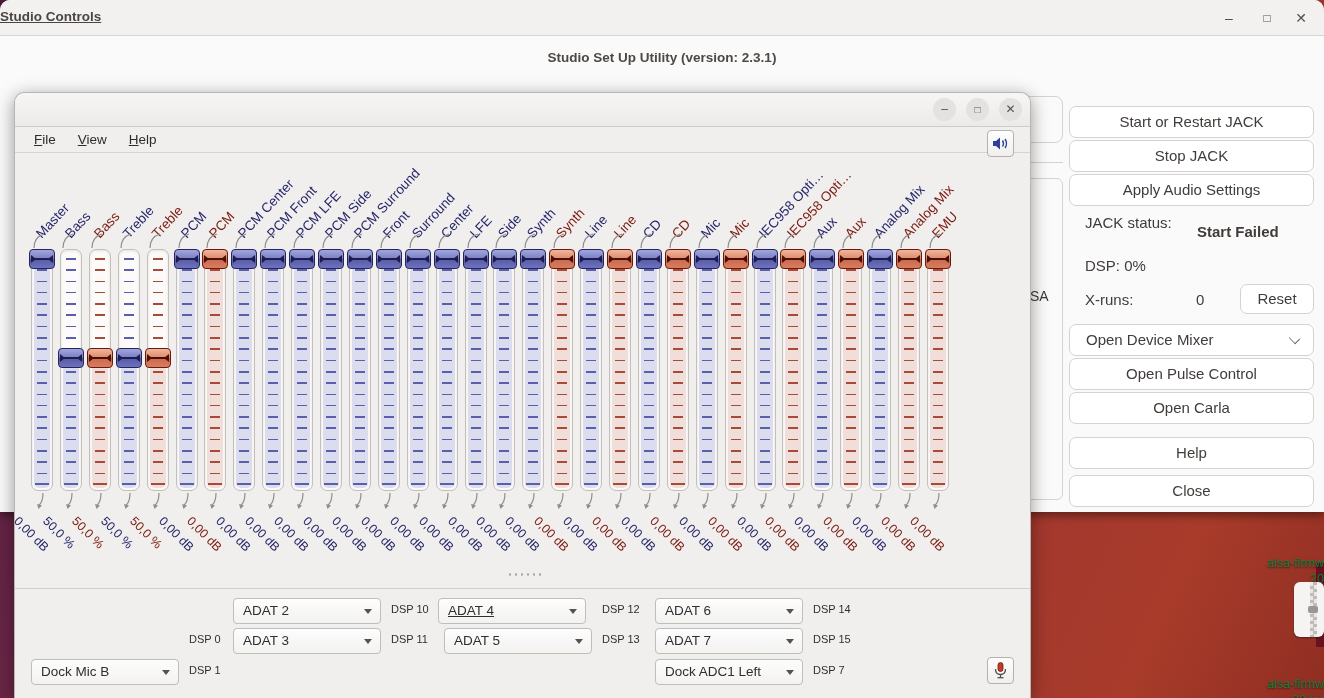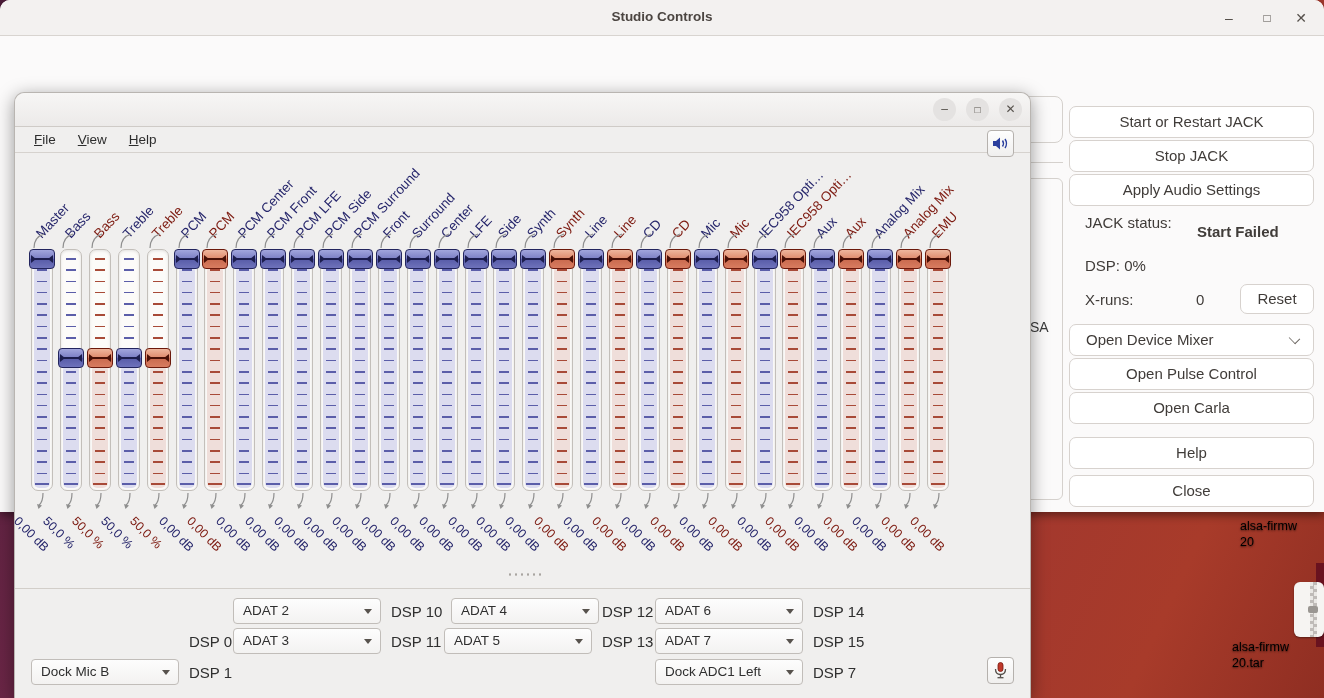--- a/index.html
+++ b/index.html
@@ -1,32 +1,32 @@
 <!DOCTYPE html>
 <html><head>
 <meta charset="utf-8">
 <style>
   * { margin:0; padding:0; box-sizing:border-box; }
   html,body { width:1324px; height:698px; overflow:hidden; font-family:"Liberation Sans", sans-serif; }
   body { position:relative; background:linear-gradient(115deg,#4e1c3a 0%,#6d2747 22%,#8c2c3c 45%,#a03630 70%,#a83b2a 88%,#8f2e22 100%); }
 
   
   .desktop-strip-right { position:absolute; right:0; top:563px; width:8px; height:84px; background:#69121f; }
-  .desktop-icon-label { position:absolute; color:#000000; font-size:12.5px; text-align:left; text-shadow:0 1px 2px rgba(0,0,0,.6); line-height:16px; white-space:pre; }
+  .desktop-icon-label { position:absolute; color:#15803d; font-size:12.5px; text-align:right; text-shadow:0 1px 2px rgba(0,0,0,.6); line-height:16px; white-space:pre;margin-top:37px; }
   .archive-icon { position:absolute; left:1294px; top:582px; width:30px; height:55px; background:#f6f4f2; border-radius:6px; box-shadow:0 1px 2px rgba(0,0,0,.4); }
   .archive-zip { position:absolute; left:16px; top:0; width:7px; height:55px;
      background:repeating-conic-gradient(#b9b5b1 0 25%, #e9e7e4 0 50%) 0 0 / 7px 7px; opacity:.9; }
   .archive-pull { position:absolute; left:14px; top:24px; width:10px; height:7px; background:#9a9692; border-radius:2px; }
 
   
   .studio-win { position:absolute; left:0; top:0; width:1324px; height:512px; background:#fbfafa;
      border-radius:10px 10px 0 0; box-shadow:0 3px 10px rgba(0,0,0,.45); }
   .studio-titlebar { position:absolute; left:0; top:0; right:0; height:36px; background:#f3f1f0;
      border-bottom:1px solid #d8d4d0; border-radius:10px 10px 0 0; }
-  .studio-title { position:absolute; left:0; right:0; top:9px; text-align:center; font-weight:bold; font-size:13.5px; color:#4b4541; }
+  .studio-title { position:absolute; left:0; right:0; top:9px; font-weight:bold; font-size:13.5px; color:#4b4541;text-decoration:underline; }
   .win-ctrl-plain { position:absolute; top:6px; width:26px; height:24px; text-align:center; line-height:24px; font-size:14px; color:#55504b; cursor:default; }
   .studio-heading { position:absolute; left:0; right:0; top:50px; text-align:center; font-weight:bold; font-size:13.5px; color:#4d4843; }
 
   
   .frag { position:absolute; border:1px solid #d5d1cd; background:#fbfafa; }
   .frag-text { position:absolute; font-size:14px; color:#3a3a3a; }
 
   
   .panel-btn { position:absolute; left:1069px; width:245px; height:32px; background:#fff; border:1px solid #d7d2ce;
      border-radius:7px; font-size:15px; color:#403c39; text-align:center; line-height:30px; cursor:default; }
@@ -79,21 +79,21 @@
   .chan-value { position:absolute; left:-6px; top:361px; transform:rotate(45deg); transform-origin:0 0;
      white-space:nowrap; font-size:12.5px; }
   .splitter-dots { position:absolute; left:492px; top:419px; width:37px; height:5px;
      background-image:radial-gradient(circle,#a9a5a1 1px,transparent 1.3px); background-size:6px 5px; }
 
   
   .io { position:absolute; left:0; top:497px; width:1015px; height:109px; background:#f0efee; }
   .combo { position:absolute; width:148px; height:26px; background:linear-gradient(#fdfdfd,#f3f2f1);
      border:1px solid #c1bdb9; border-radius:4px; font-size:13.5px; color:#2f2f2f; line-height:24px; padding-left:9px; cursor:default; }
   .combo .arr { position:absolute; right:8px; top:10px; width:0; height:0; border-left:4.5px solid transparent; border-right:4.5px solid transparent; border-top:5px solid #57524d; }
-  .dsp { position:absolute; font-size:15px; color:#2f2f2f; font-weight:bold; }
+  .dsp { position:absolute; font-size:11px; color:#2f2f2f; font-weight:bold; }
 
   .sq-btn { position:absolute; left:972px; width:27px; height:27px; background:linear-gradient(#fefefe,#f0efee);
      border:1px solid #b5b1ad; border-radius:4px; display:flex; align-items:center; justify-content:center; cursor:default; }
 </style>
 </head>
 <body>
 
 <div class="desktop-strip-right"></div>
 
 <div class="desktop-icon-label" style="left:1240px; top:518px; width:84px;"><span>alsa-firmw</span><br><span>20</span></div>
@@ -104,25 +104,26 @@
 </div>
 <div class="desktop-icon-label" style="left:1232px; top:639px; width:92px;"><span>alsa-firmw</span><br><span>20.tar</span></div>
 
 <div class="studio-win">
   <div class="studio-titlebar">
     <div class="studio-title">Studio Controls</div>
     <div class="win-ctrl-plain" style="right:82px;">–</div>
     <div class="win-ctrl-plain" style="right:44px; font-size:12px;">□</div>
     <div class="win-ctrl-plain" style="right:10px;">✕</div>
   </div>
+  <div class="studio-heading">Studio Set Up Utility (version: 2.3.1)</div>
 
   <div class="frag" style="left:1022px; top:96px; width:41px; height:47px; border-radius:0 8px 8px 8px;"></div>
   <div style="position:absolute; left:1022px; top:162px; width:41px; height:1px; background:#d5d1cd;"></div>
   <div class="frag" style="left:1022px; top:178px; width:41px; height:322px; border-radius:0 6px 6px 0;"></div>
-  <div class="frag-text" style="left:1030px; top:288px;margin-top:31px;">SA</div>
+  <div class="frag-text" style="left:1030px; top:288px;">SA</div>
 
   <div class="panel-btn" style="top:106px;">Start or Restart JACK</div>
   <div class="panel-btn" style="top:140px;">Stop JACK</div>
   <div class="panel-btn" style="top:174px;">Apply Audio Settings</div>
 
   <div class="panel-text" style="left:1085px; top:214px;">JACK status:</div>
   <div class="panel-text" style="left:1197px; top:223px; font-weight:bold;">Start Failed</div>
   <div class="panel-text" style="left:1085px; top:257px;">DSP: 0%</div>
   <div class="panel-text" style="left:1085px; top:291px;">X-runs:</div>
   <div class="panel-text" style="left:1196px; top:291px;">0</div>
@@ -775,21 +776,21 @@
     <div class="sq-btn" style="top:67px;">
       <svg width="13" height="17" viewBox="0 0 13 17">
         <rect x="4" y="0.5" width="5" height="9" rx="2.5" fill="#c0392b" stroke="#7a1a10" stroke-width="0.8"></rect>
         <path d="M1.5 7 q0 5.5 5 5.5 q5 0 5 -5.5" stroke="#55504b" stroke-width="1.3" fill="none"></path>
         <line x1="6.5" y1="12.5" x2="6.5" y2="15" stroke="#55504b" stroke-width="1.3"></line>
         <line x1="3.5" y1="15.7" x2="9.5" y2="15.7" stroke="#55504b" stroke-width="1.3"></line>
       </svg>
     </div>
   <div class="combo" style="left: 218px; top: 8px;"><span>ADAT 2</span><span class="arr"></span></div>
       <span class="dsp" style="left: 376px; top: 13px; font-weight: normal;">DSP 10</span>
-      <div class="combo" style="left: 436px; top: 8px;"><span>ADAT 4</span><span class="arr"></span></div>
+      <div class="combo" style="left: 423px; top: 8px; text-decoration: underline;"><span>ADAT 4</span><span class="arr"></span></div>
       <span class="dsp" style="left: 587px; top: 13px; font-weight: normal;">DSP 12</span>
       <div class="combo" style="left: 640px; top: 8px;"><span>ADAT 6</span><span class="arr"></span></div>
       <span class="dsp" style="left: 798px; top: 13px; font-weight: normal;">DSP 14</span>
       <span class="dsp" style="left: 174px; top: 43px; font-weight: normal;">DSP 0</span>
       <div class="combo" style="left: 218px; top: 38px;"><span>ADAT 3</span><span class="arr"></span></div>
       <span class="dsp" style="left: 376px; top: 43px; font-weight: normal;">DSP 11</span>
       <div class="combo" style="left: 429px; top: 38px;"><span>ADAT 5</span><span class="arr"></span></div>
       <span class="dsp" style="left: 587px; top: 43px; font-weight: normal;">DSP 13</span>
       <div class="combo" style="left: 640px; top: 38px;"><span>ADAT 7</span><span class="arr"></span></div>
       <span class="dsp" style="left: 798px; top: 43px; font-weight: normal;">DSP 15</span>

